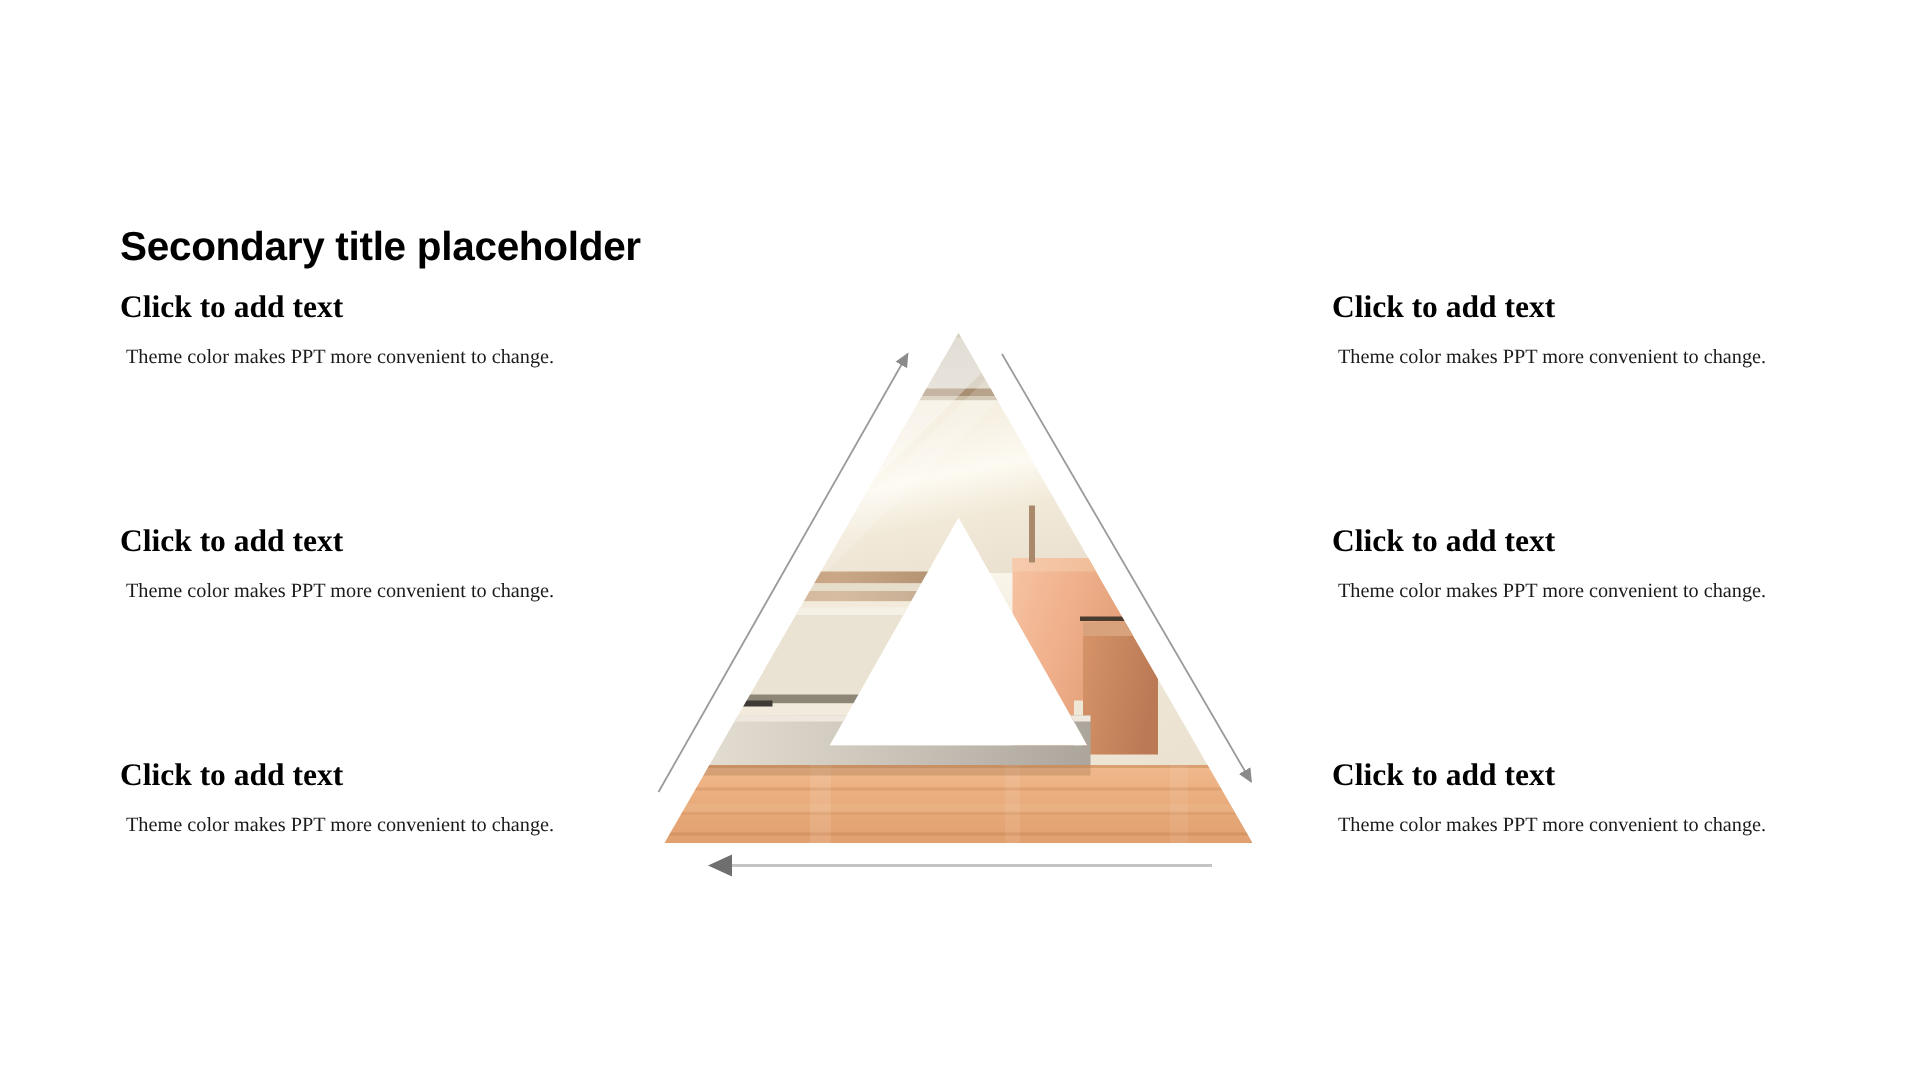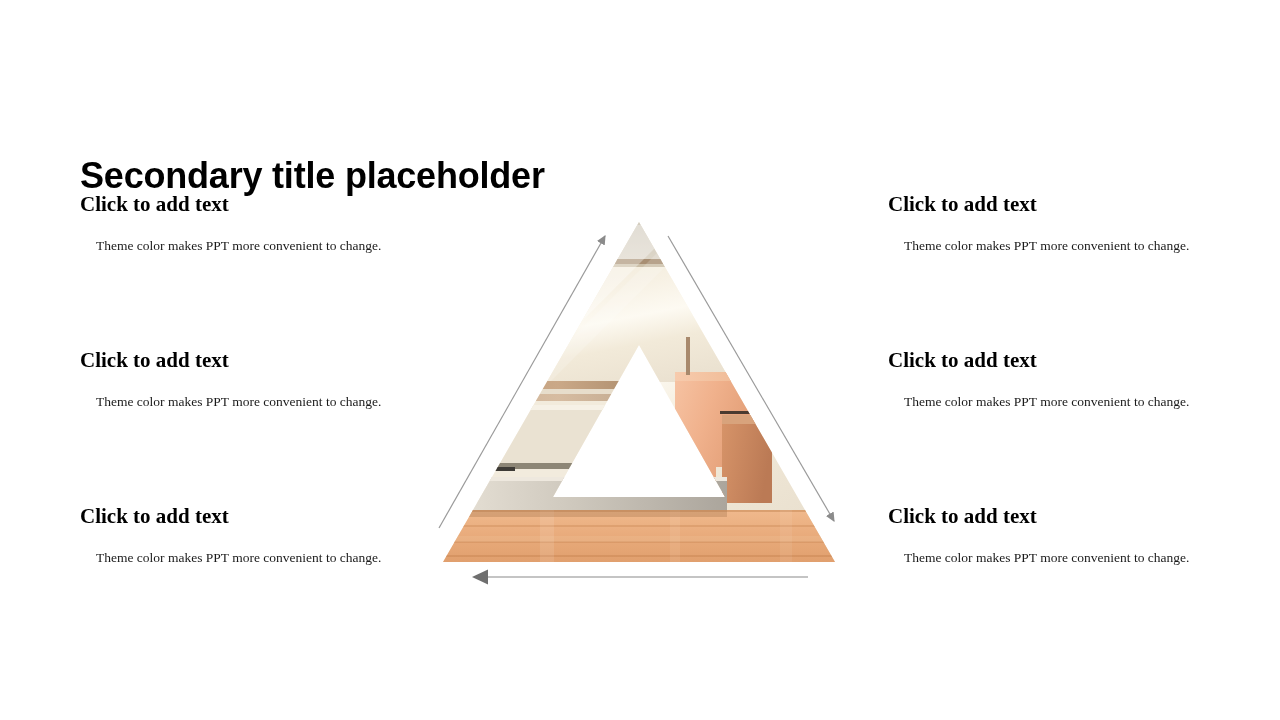--- a/index.html
+++ b/index.html
@@ -20,21 +20,21 @@
     width: 1280px;
     height: 720px;
     background: #ffffff;
   }
 
   
   .slide-title {
     position: absolute;
     left: 80px;
     top: 131px;
-    font-size: 36px;
+    font-size: 27px;
     font-weight: bold;
     color: #000000;
     letter-spacing: -0.2px;
     white-space: nowrap;
   }
 
   
   .text-block {
     position: absolute;
     width: 330px;
@@ -46,21 +46,21 @@
     color: #000000;
     line-height: 26px;
     margin: 0 0 8px 0;
     white-space: nowrap;
   }
   .tb-body {
     font-size: 13.5px;
     font-weight: normal;
     color: #1a1a1a;
     line-height: 25px;
-    margin: 16px;
+    margin: 4px;
     width: 305px;
   }
 
   .col-left  { left: 80px; }
   .col-right { left: 888px; }
   .row-1 { top: 191px; }
   .row-2 { top: 347px; }
   .row-3 { top: 503px; }
 
   

